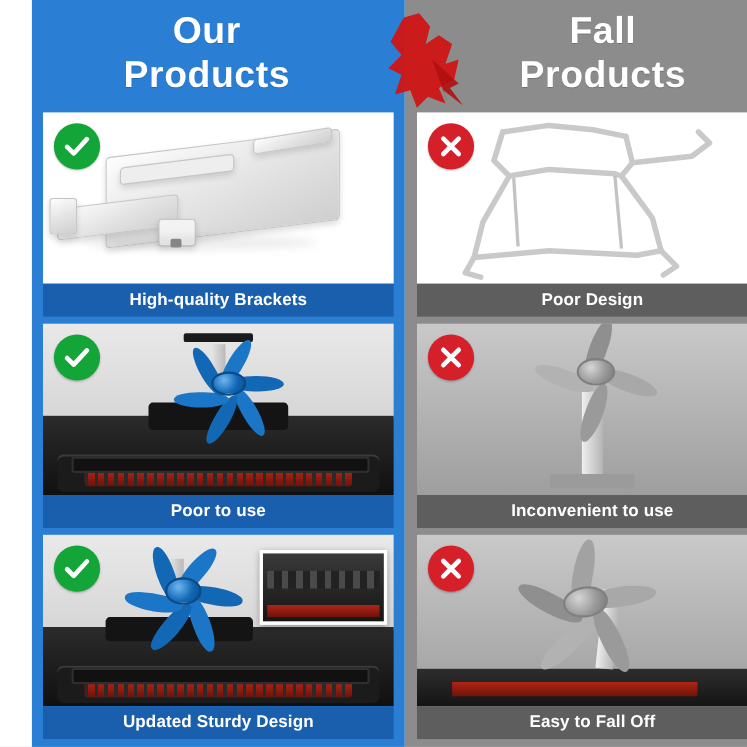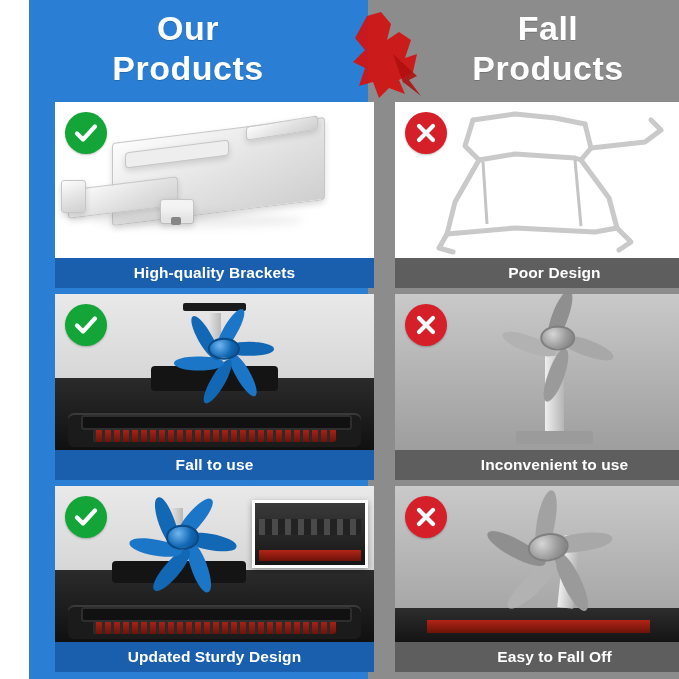--- a/index.html
+++ b/index.html
@@ -42,21 +42,21 @@
     font-style:italic;letter-spacing:-2px;
     text-shadow:
       2px 0 0 #d01515,-2px 0 0 #d01515,0 2px 0 #d01515,0 -2px 0 #d01515,
       2px 2px 0 #d01515,-2px 2px 0 #d01515,2px -2px 0 #d01515,-2px -2px 0 #d01515,
       3px 3px 4px rgba(0,0,0,.35);
     z-index:3;
   }
 
   
   .grid{
-    position:absolute;left:16px;top:98px;width:559px;height:581px;
+    position:absolute;left:0;top:98px;width:559px;height:581px;
     z-index:4;
     padding-left:41px;
   }
   .card{
     position:absolute;
     box-sizing:border-box;
     overflow:hidden;
   }
   .photo{
     position:absolute;left:0;top:0;right:0;bottom:30px;
@@ -261,21 +261,21 @@
             <div class="blade" style="background:#1b76c8;transform:rotate(300deg) translate(0,-50%);"></div>
             <div class="hub"></div>
           </div>
         </div>
         <div class="badge good">
           <svg width="26" height="26" viewBox="0 0 26 26">
             <path d="M4 13.5 L10 19.5 L22 6.5" stroke="#ffffff" stroke-width="4.2" fill="none" stroke-linecap="round" stroke-linejoin="round"></path>
           </svg>
         </div>
       </div>
-      <div class="caption cap-blue">Fall to use</div>
+      <div class="caption cap-blue">Poor to use</div>
     </div>
 
     <div class="card" style="left:350px;top:196px;width:319px;height:186px;text-decoration:underline;">
       <div class="photo">
         <div class="scene">
           <div class="wall-gray"></div>
           <div class="post" style="left:47%;top:40%;width:6%;height:48%;background:linear-gradient(90deg,#efefef,#b5b5b5);"></div>
           <div style="position:absolute;left:38%;bottom:4%;width:24%;height:8%;background:#9b9b9b;border-radius:3px;"></div>
           <div class="fan" style="left:32%;top:2%;width:38%;height:52%;">
             <div class="blade" style="background:#a8a8a8;transform:rotate(20deg) translate(0,-50%);"></div>

